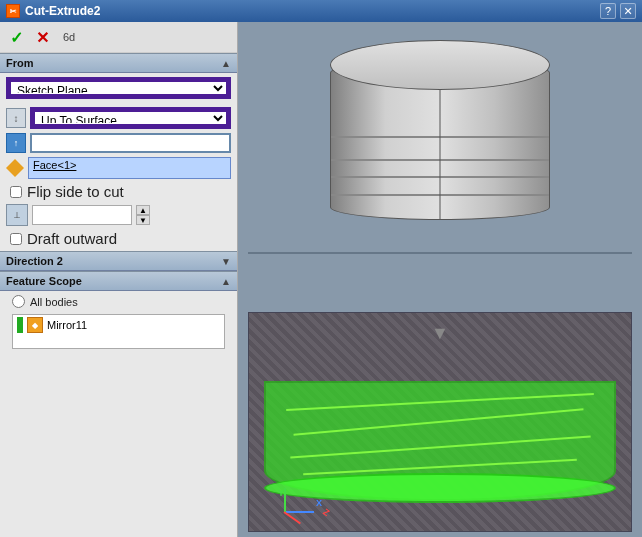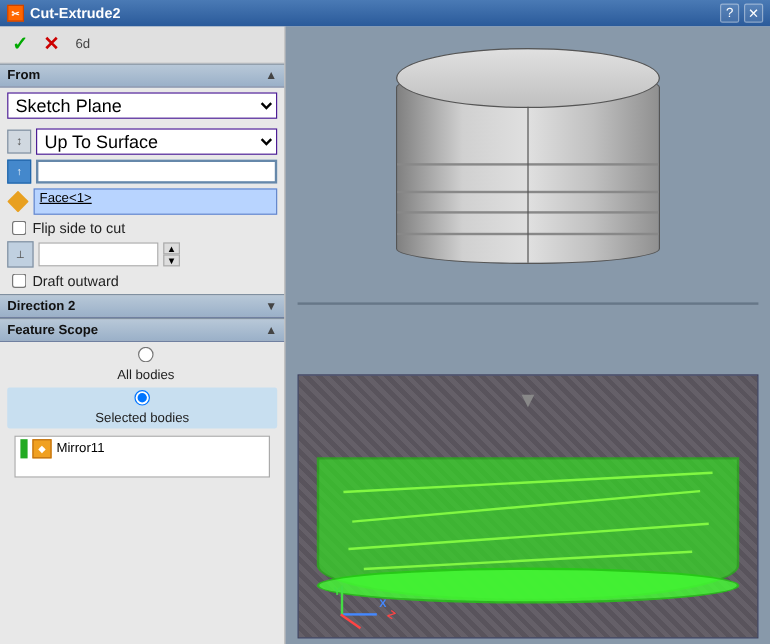--- a/index.html
+++ b/index.html
@@ -122,23 +122,23 @@
 
     .form-row {
       display: flex;
       align-items: center;
       gap: 4px;
     }
 
     select.dropdown {
       flex: 1;
       height: 22px;
-      font-size: 15px;
+      font-size: 12px;
       background: white;
-      border: 1px solid #4c1d95;
+      border: 5px solid #4c1d95;
       padding: 1px 2px;
       cursor: pointer;
     }
 
     .direction-row {
       display: flex;
       align-items: center;
       gap: 4px;
     }
 
@@ -191,21 +191,21 @@
       gap: 5px;
       padding-left: 4px;
     }
 
     .checkbox-row input[type=checkbox] {
       width: 12px; height: 12px;
       cursor: pointer;
     }
 
     .checkbox-label {
-      font-size: 12px;
+      font-size: 15px;
       color: #222;
     }
 
     .draft-row {
       display: flex;
       align-items: center;
       gap: 4px;
     }
 
     .draft-icon {
@@ -240,21 +240,20 @@
       cursor: pointer;
       display: flex; align-items: center; justify-content: center;
     }
 
     
     .radio-row {
       display: flex;
       align-items: center;
       gap: 5px;
       padding-left: 6px;
-      flex-direction: column;
     }
     .radio-row input[type=radio] {
       cursor: pointer;
     }
     .radio-label {
       font-size: 11px;
       color: #222;
     }
 
     .bodies-list {
@@ -599,24 +598,20 @@
 
     <div class="section-header">
       <span class="section-header-text">Feature Scope</span>
       <span class="section-collapse-icon section-expand-icon-up"></span>
     </div>
     <div class="form-section">
       <div class="radio-row">
         <input type="radio" name="bodyselect" id="allbodies" style="">
         <label class="radio-label" for="allbodies">All bodies</label>
       </div>
-      <div class="radio-row selected-bodies-bg" style="background:#c8dff0; padding:2px 6px; border-radius:2px;">
-        <input type="radio" name="bodyselect" id="selectedbodies" checked="" style="">
-        <label class="radio-label" for="selectedbodies">Selected bodies</label>
-      </div>
 
       <div class="bodies-list">
         <div class="body-item">
           <div class="body-bar"></div>
           <div class="body-icon">◆</div>
           <span>Mirror11</span>
         </div>
       </div>
     </div>
 

